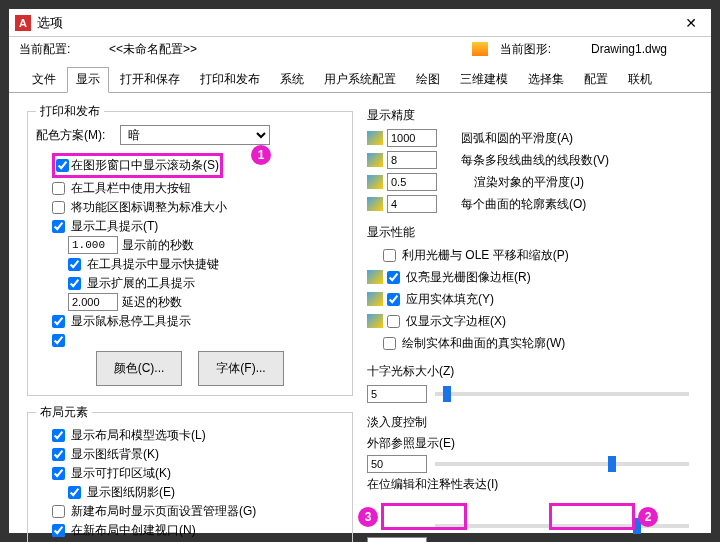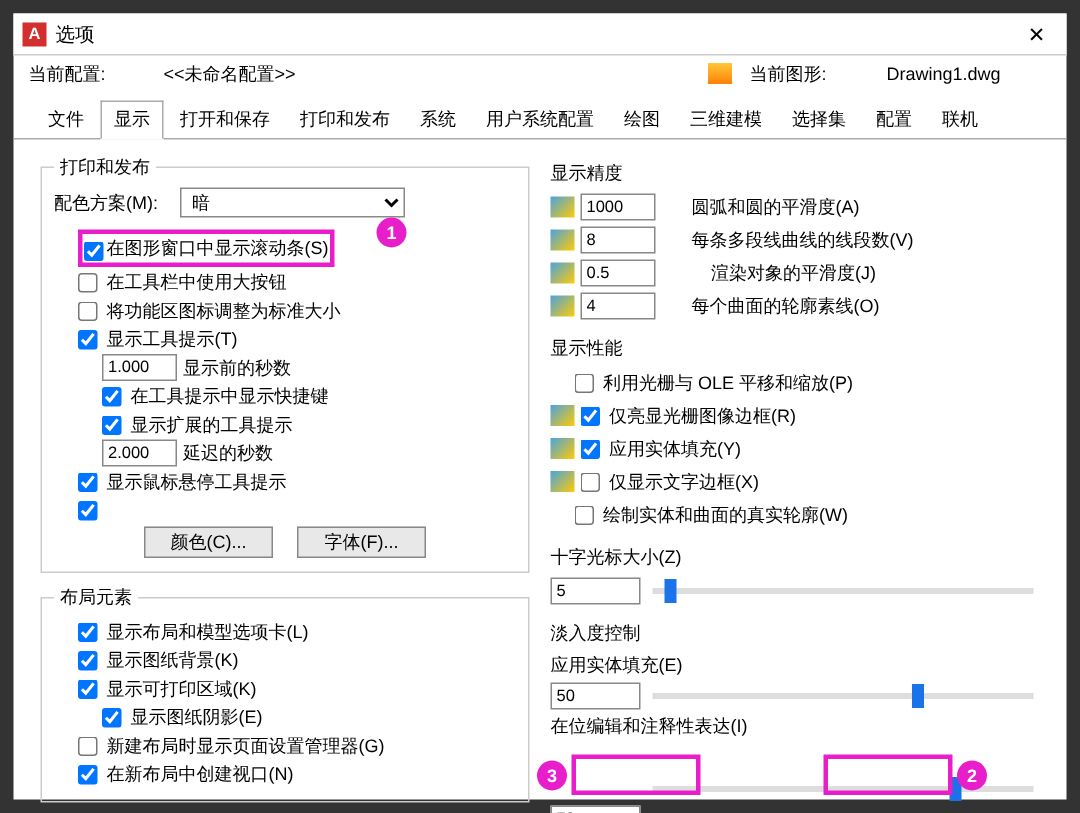--- a/index.html
+++ b/index.html
@@ -20,21 +20,21 @@
 .content{display:flex;padding:10px 18px 4px 18px;gap:14px}
 .col{flex:1;display:flex;flex-direction:column;gap:2px}
 fieldset{border:1px solid #ccc;padding:4px 8px 8px 8px;margin-bottom:6px}
 fieldset>legend{padding:0 4px;font-size:12px}
 .frow{display:flex;align-items:center;gap:4px;min-height:18px;margin:1px 0}
 .ind1{padding-left:16px}
 .ind2{padding-left:32px}
 input[type=checkbox]{width:13px;height:13px;margin-right:2px}
 input[type=text]{height:18px;border:1px solid #888;padding:0 3px;font-size:11px}
 select{height:20px;border:1px solid #888;padding:0 3px;font-size:12px;background:#fff}
-.btn{height:21px;border:1px solid #888;background:#e8e8e8;padding:0 10px;cursor:pointer;font-size:12px}
+.btn{height:35px;border:1px solid #888;background:#e8e8e8;padding:0 10px;cursor:pointer;font-size:12px}
 .ricon{width:16px;height:14px;background:linear-gradient(135deg,#4aa3df,#ffcb05);display:inline-block;flex-shrink:0}
 .slider{flex:1;height:4px;background:#ddd;position:relative;margin:0 4px}
 .slider .thumb{position:absolute;width:8px;height:16px;background:#1a73e8;top:-6px}
 .hl-pink{border:3px solid #e91ecb;padding:1px}
 .hl-box{position:absolute;border:3px solid #e91ecb;pointer-events:none}
 .callout{width:20px;height:20px;border-radius:50%;background:#e91ecb;color:#fff;display:flex;align-items:center;justify-content:center;font-weight:bold;font-size:12px;position:absolute}
 .sec-title{margin:4px 0 2px 0}
 </style>
 </head>
 <body>
@@ -74,39 +74,39 @@
     <div class="col">
 
       <fieldset>
         <legend>打印和发布</legend>
         <div class="frow">
           <span style="width:80px">配色方案(M):</span>
           <select style="width:150px"><option>暗</option></select>
         </div>
         <div style="height:6px"></div>
         <div class="frow ind1">
-          <span class="hl-pink" style="display:inline-flex;align-items:flex-end">
+          <span class="hl-pink" style="display:inline-flex;align-items:center">
             <input type="checkbox" checked="" style="">
             <span>在图形窗口中显示滚动条(S)</span>
           </span>
         </div>
         <div class="frow ind1">
             <input type="checkbox" style="">
             <span>在工具栏中使用大按钮</span>
           </div>
         <div class="frow ind1">
             <input type="checkbox" style="">
             <span>将功能区图标调整为标准大小</span>
           </div>
         <div class="frow ind1">
             <input type="checkbox" checked="" style="">
             <span>显示工具提示(T)</span>
           </div>
         <div class="frow ind2">
-            <input type="text" style="width: 50px;" value="1.000">
+            <input type="text" style="width: 50px; font-family: Liberation Mono, monospace;" value="1.000">
             <span>显示前的秒数</span>
           </div>
         <div class="frow ind2">
             <input type="checkbox" checked="" style="">
             <span>在工具提示中显示快捷键</span>
           </div>
         <div class="frow ind2">
             <input type="checkbox" checked="" style="">
             <span>显示扩展的工具提示</span>
           </div>
@@ -208,21 +208,21 @@
 
       <div class="sec-title" style="margin-top:8px">十字光标大小(Z)</div>
       <div class="frow">
           <input type="text" style="width: 60px;" value="5">
           <div class="slider">
             <div class="thumb" style="left:3%"></div>
           </div>
         </div>
 
       <div class="sec-title" style="margin-top:8px">淡入度控制</div>
-      <div>应用实体填充(E)</div>
+      <div>外部参照显示(E)</div>
       <div class="frow">
           <input type="text" style="width: 60px;" value="50">
           <div class="slider">
             <div class="thumb" style="left:68%"></div>
           </div>
         </div>
       <div>在位编辑和注释性表达(I)</div>
       <div class="frow">
           <input type="text" style="width: 60px; margin-top: 41px;" value="70">
           <div class="slider">

